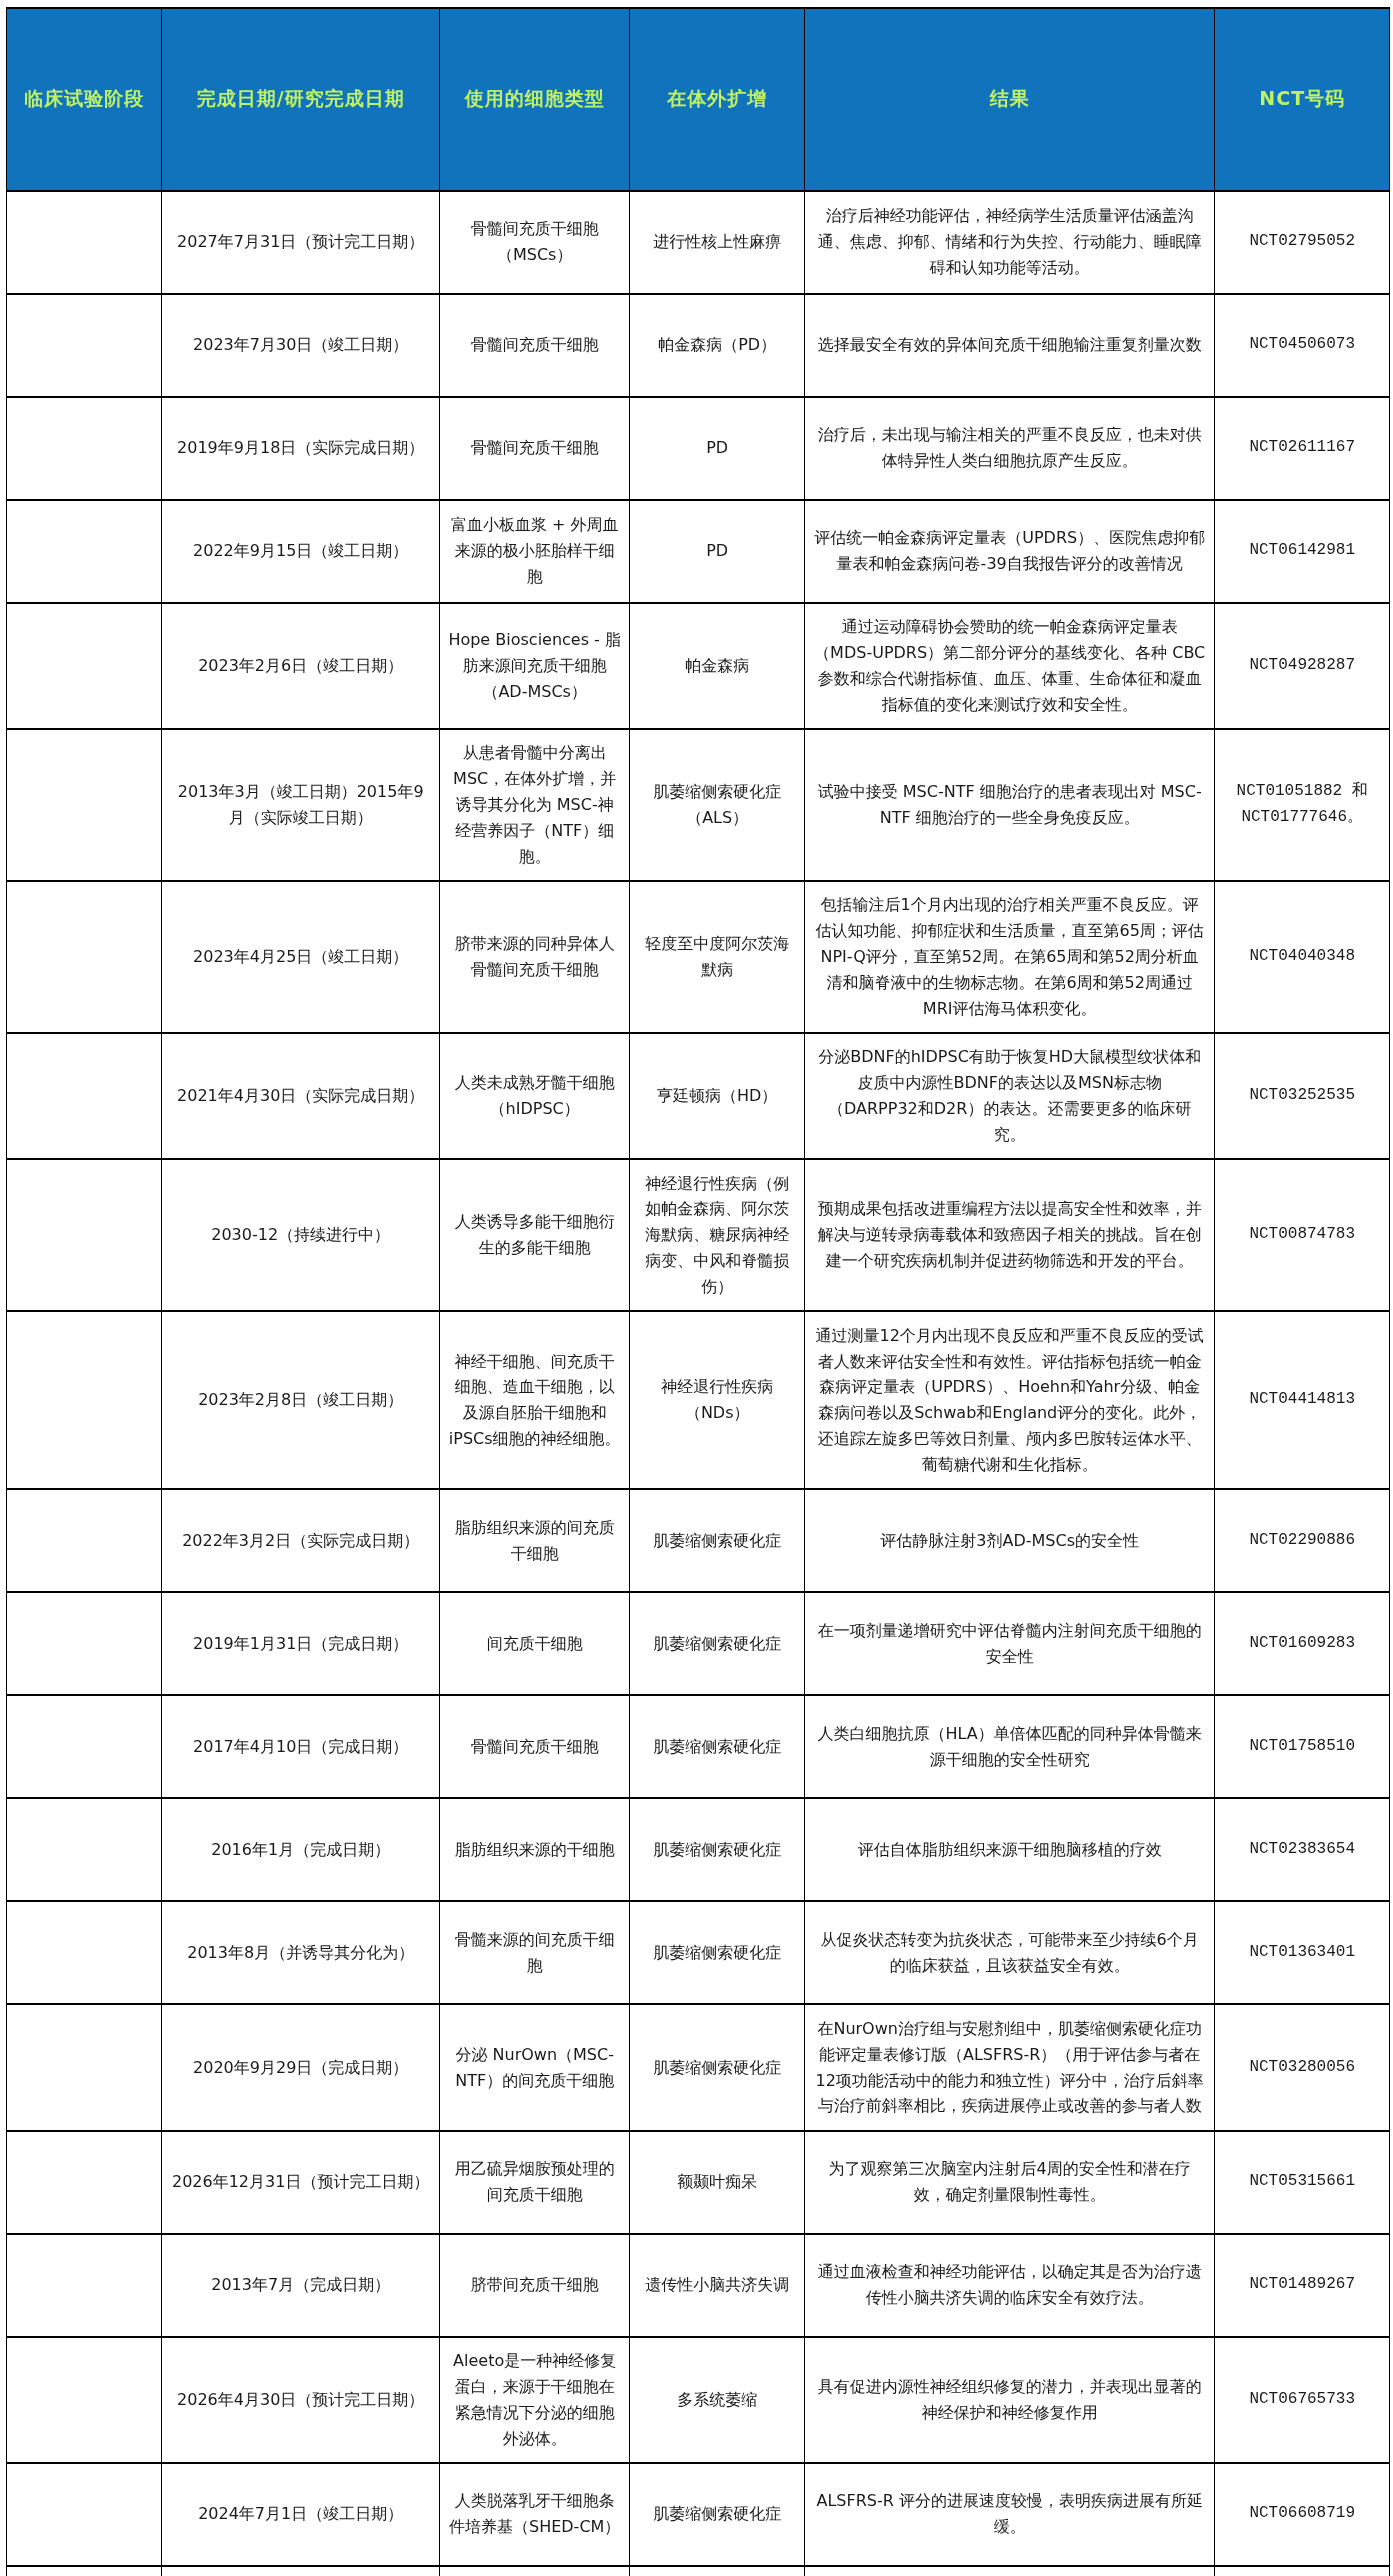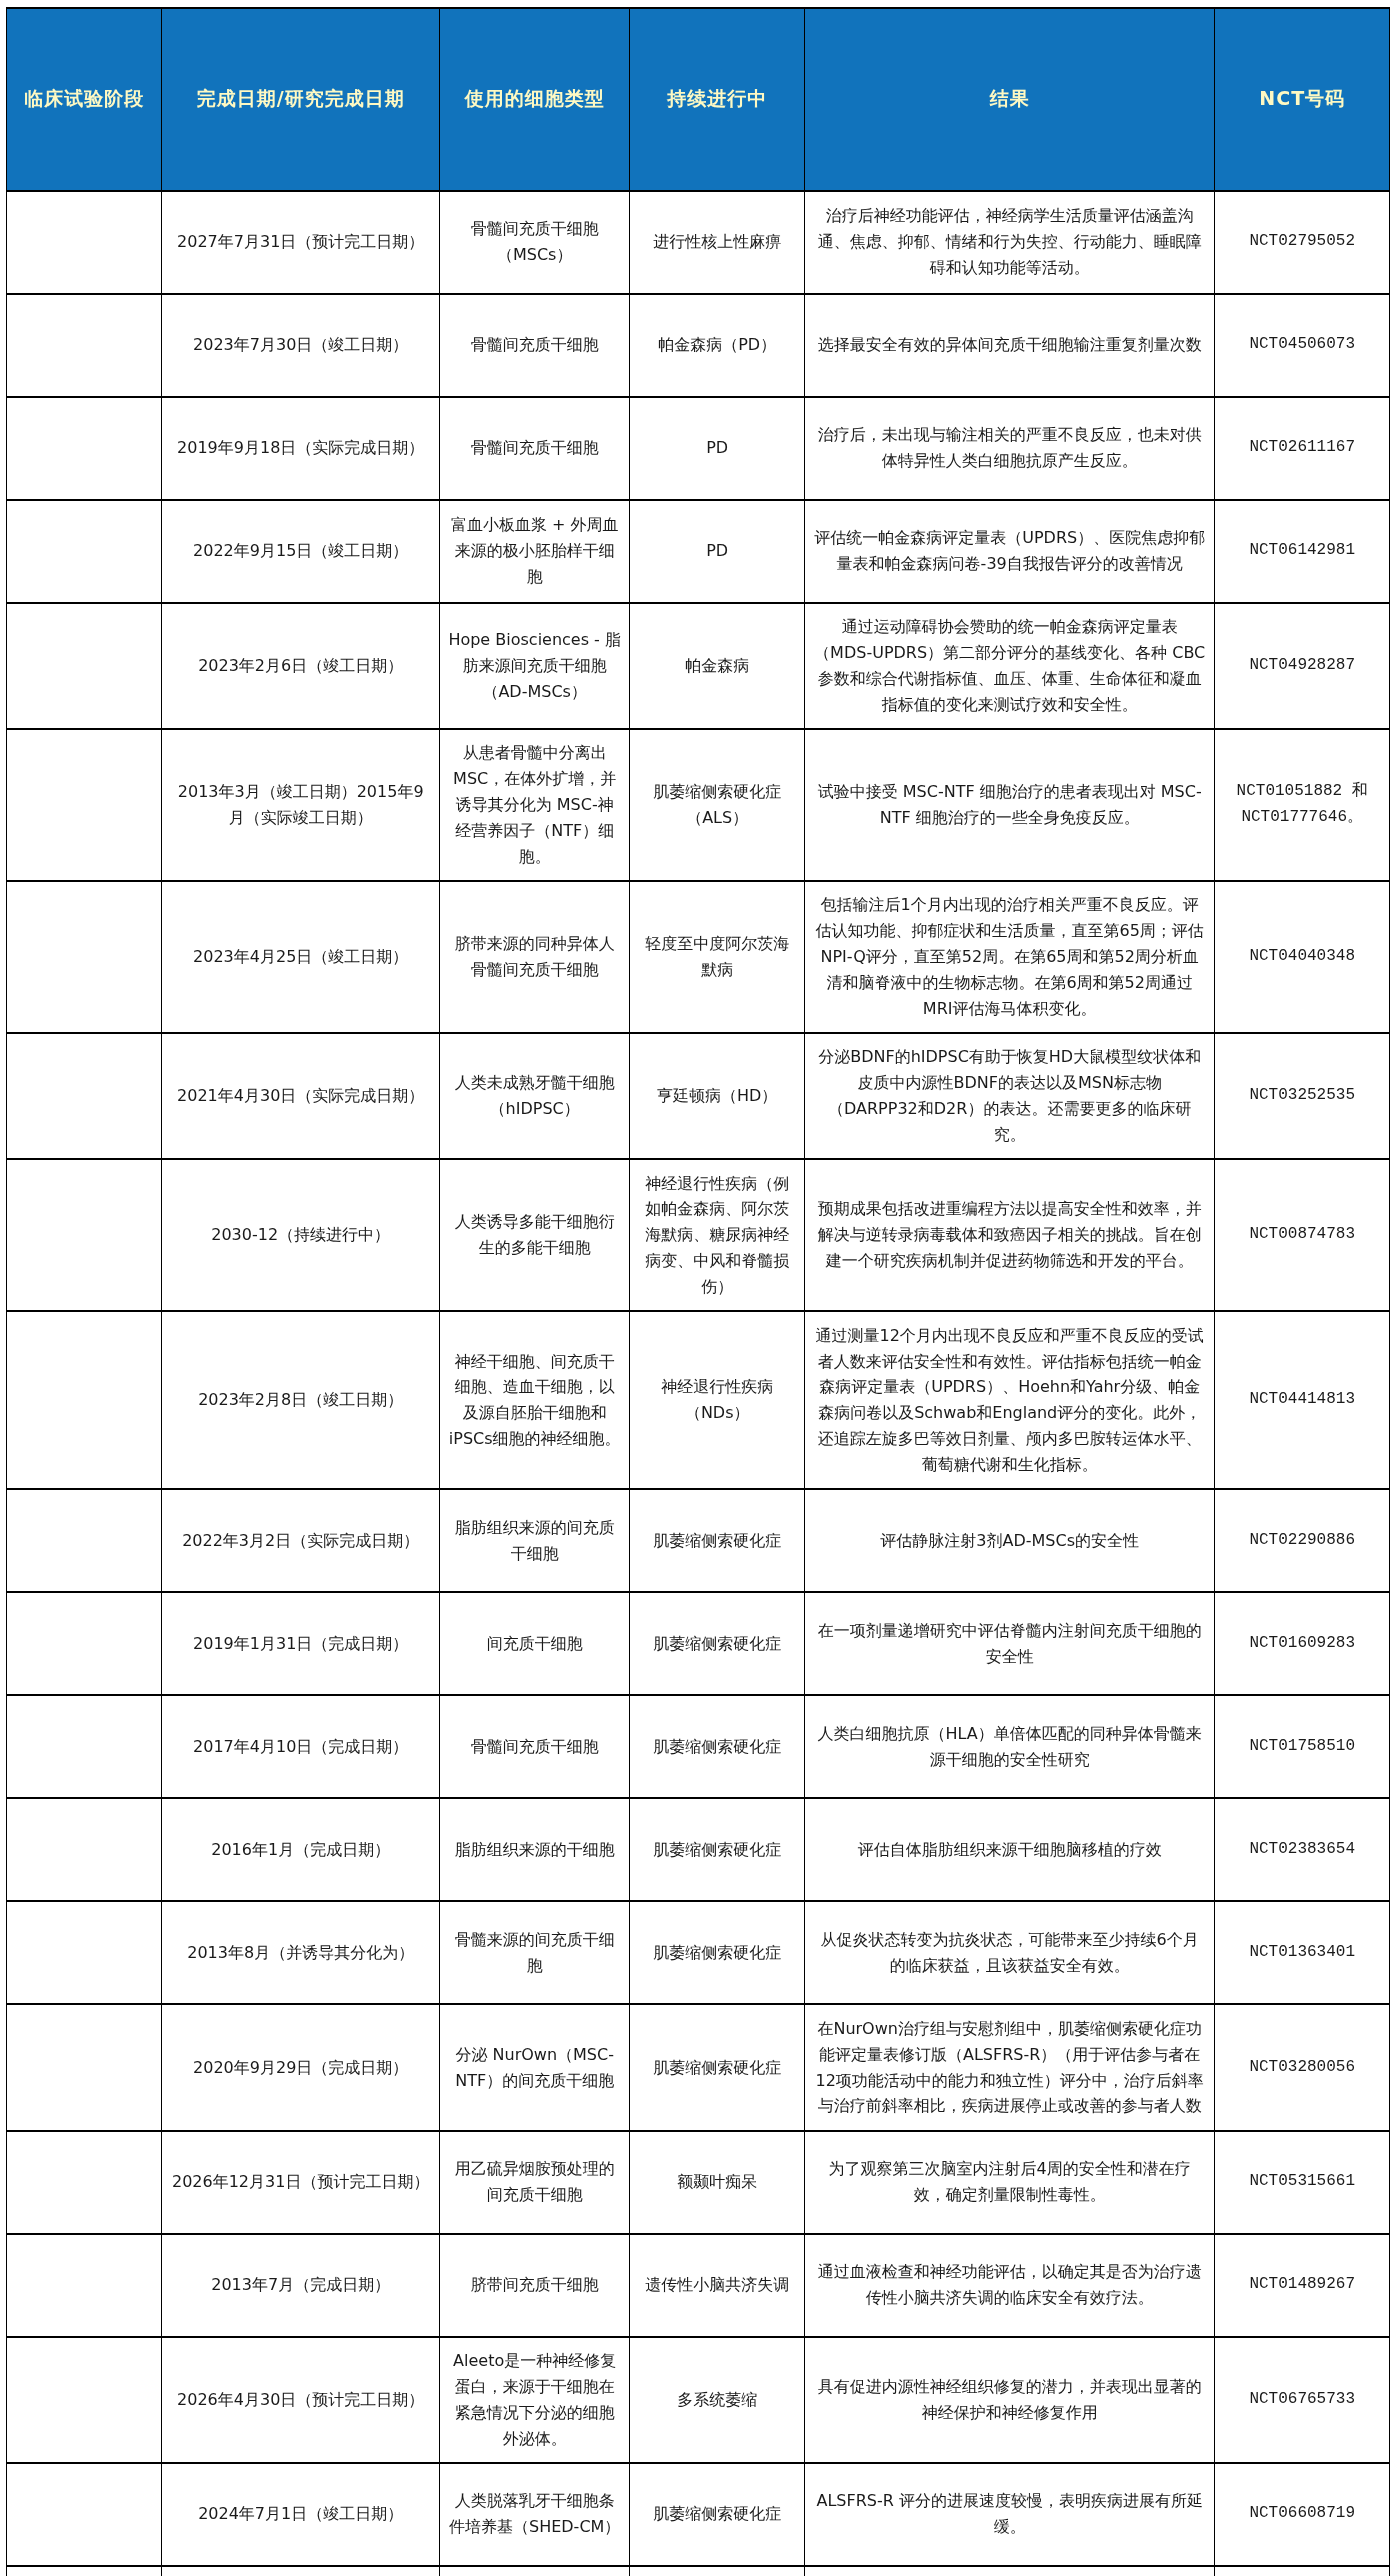--- a/index.html
+++ b/index.html
@@ -5,21 +5,21 @@
   html,body{margin:0;padding:0;background:#ffffff;}
   body{width:1393px;font-family:"DejaVu Sans","Liberation Sans",sans-serif;color:#1a1a1a;}
   .page{padding:7.2px 6.2px 8.2px 6.2px;}
   table.trials{border-collapse:collapse;width:1381px;table-layout:fixed;}
   table.trials th,table.trials td{
     border-left:1px solid #000;border-right:1px solid #000;
     border-top:2.6px solid #000;border-bottom:2.6px solid #000;
     vertical-align:middle;text-align:center;word-break:break-word;
   }
   table.trials th{
-    background:#1173bc;color:#fef9c3;font-size:19px;font-weight:bold;
+    background:#1173bc;color:#bef264;font-size:19px;font-weight:bold;
     height:170px;padding:5.2px 7.2px;letter-spacing:1px;
   }
   table.trials td{
     font-size:16px;line-height:1.62;padding:10.3px 8.2px;background:#ffffff;
   }
   table.trials tr{height:103px;}
   td.phase{
     background:#1173bc;color:#ffffff;font-weight:bold;font-size:17.5px;letter-spacing:0.5px;
   }
   td.nct{font-size:15.5px;font-family:Liberation Mono, monospace;}
@@ -35,21 +35,21 @@
         <col style="width:190px">
       <col style="width:175px">
         <col style="width:410px">
         <col style="width:175px">
     </colgroup>
     <thead>
       <tr>
         <th>临床试验阶段</th>
         <th>完成日期/研究完成日期</th>
         <th>使用的细胞类型</th>
-        <th>持续进行中</th>
+        <th>在体外扩增</th>
         <th>结果</th>
         <th>NCT号码</th>
       </tr>
     </thead>
     <tbody>
         <tr>
           <td class="phase">不适用</td>
           <td>2027年7月31日（预计完工日期）</td>
           <td>骨髓间充质干细胞（MSCs）</td>
           <td>进行性核上性麻痹</td>

